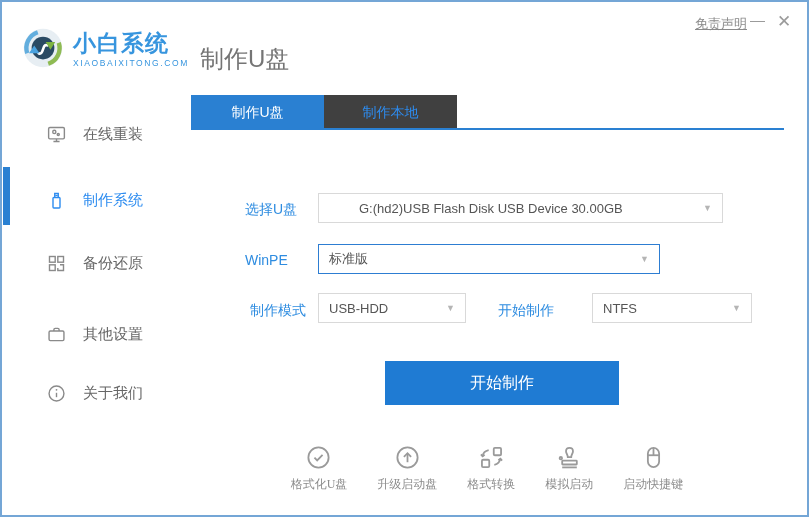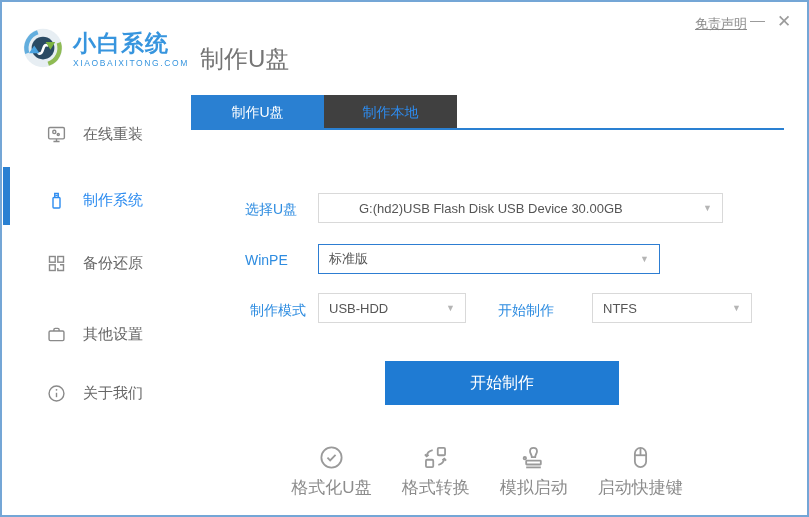--- a/index.html
+++ b/index.html
@@ -36,21 +36,21 @@
   .select{position:absolute;height:30px;box-sizing:border-box;border:1px solid #d9d9d9;background:#fff;
     display:flex;align-items:center;padding:0 24px 0 10px;font-size:13px;color:#555;cursor:pointer;white-space:nowrap;overflow:hidden;}
   .select.focused{border-color:#2d7dd2;}
   .select .caret{position:absolute;right:10px;top:50%;transform:translateY(-55%);font-size:9px;color:#b5b5b5;}
   .start-btn{position:absolute;left:383px;top:359px;width:234px;height:44px;background:#1f7bd3;border:none;
     color:#fff;font-size:16px;font-family:inherit;cursor:pointer;}
   
   .tools{position:absolute;left:185px;top:442px;width:600px;display:flex;justify-content:center;gap:30px;}
   .tool{display:flex;flex-direction:column;align-items:center;gap:5px;cursor:pointer;}
   .tool svg{width:27px;height:27px;}
-  .tool-label{font-size:17px;color:#8c8c8c;white-space:nowrap;}
+  .tool-label{font-size:12px;color:#8c8c8c;white-space:nowrap;font-family:Liberation Serif, serif;}
 </style>
 </head>
 <body>
 
 <div class="window">
 
   <svg class="logo-icon" viewBox="0 0 48 48">
     <circle cx="24" cy="24" r="22" fill="#e7eef3"></circle>
     <path d="M6 30 A19 19 0 0 1 18 6" stroke="#63aede" stroke-width="5" fill="none"></path>
     <path d="M42 18 A19 19 0 0 1 30 42" stroke="#8fbb53" stroke-width="5" fill="none"></path>
@@ -150,20 +150,28 @@
   <div class="tools">
 
     <div class="tool">
       <svg viewBox="0 0 24 24" fill="none" stroke="#9a9a9a" stroke-width="1.6">
         <circle cx="12" cy="12" r="9"></circle>
         <path d="M8.4 12.2l2.4 2.4 4.8-5"></path>
       </svg>
       <span class="tool-label">格式化U盘</span>
     </div>
 
+    <div class="tool">
+      <svg viewBox="0 0 24 24" fill="none" stroke="#9a9a9a" stroke-width="1.6">
+        <circle cx="12" cy="12" r="9"></circle>
+        <path d="M12 16.2V8.6"></path>
+        <path d="M8.8 11.4 12 8.2l3.2 3.2"></path>
+      </svg>
+      <span class="tool-label">升级启动盘</span>
+    </div>
 
     <div class="tool">
       <svg viewBox="0 0 24 24" fill="none" stroke="#9a9a9a" stroke-width="1.6">
         <rect x="14" y="3.5" width="6.5" height="6.5" rx="1"></rect>
         <rect x="3.5" y="14" width="6.5" height="6.5" rx="1"></rect>
         <path d="M9.5 5.5c-3 .6-5 2.6-5.4 5.4"></path>
         <path d="M2.6 9.2 4.1 11l1.8-1.4"></path>
         <path d="M14.5 18.5c3-.6 5-2.6 5.4-5.4"></path>
         <path d="M21.4 14.8 19.9 13l-1.8 1.4"></path>
       </svg>

